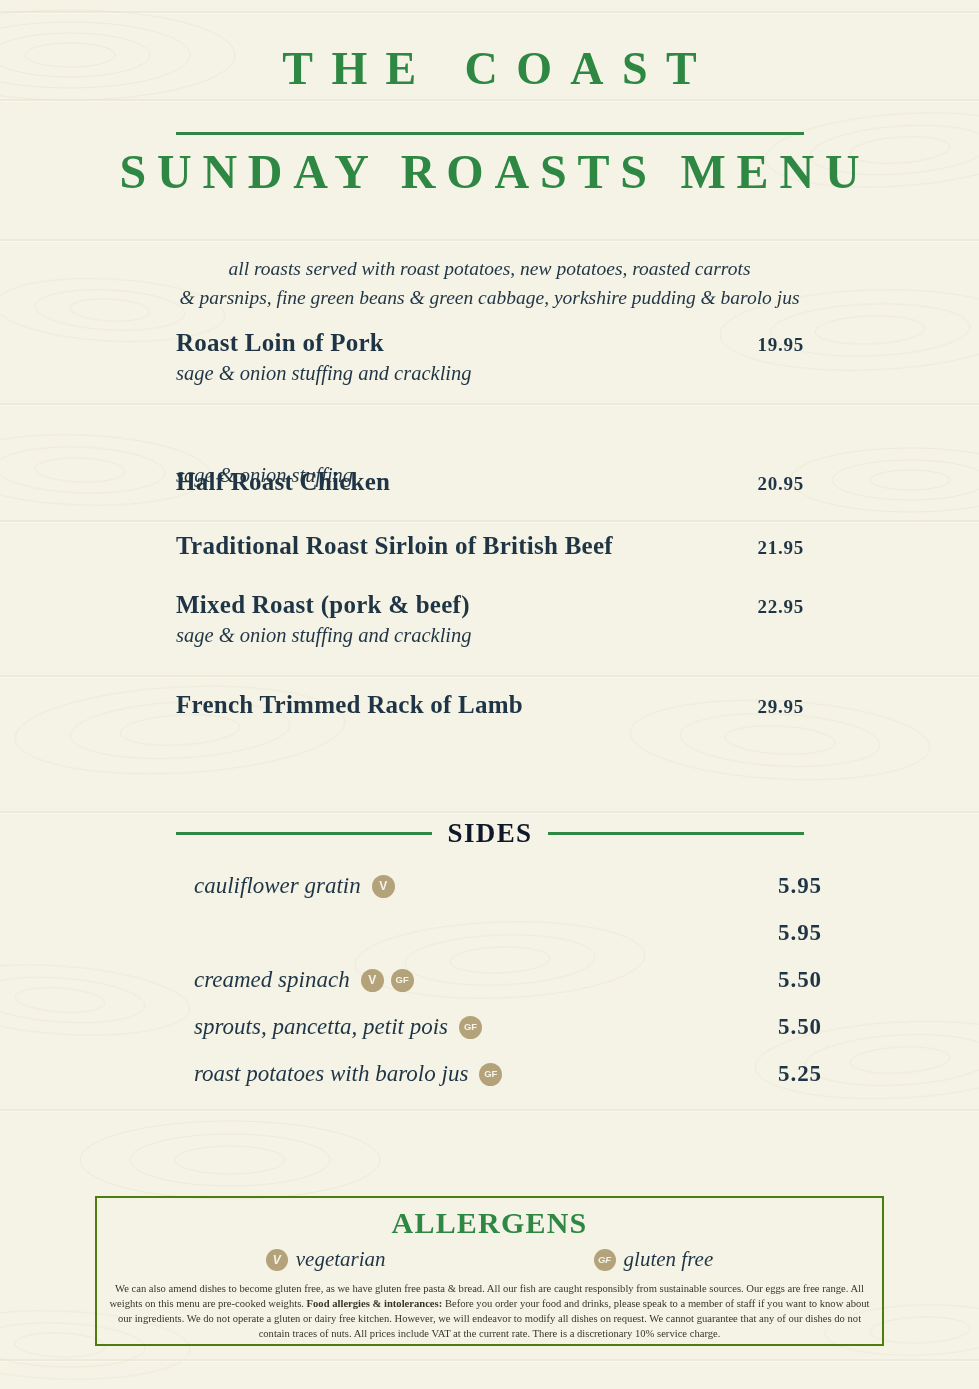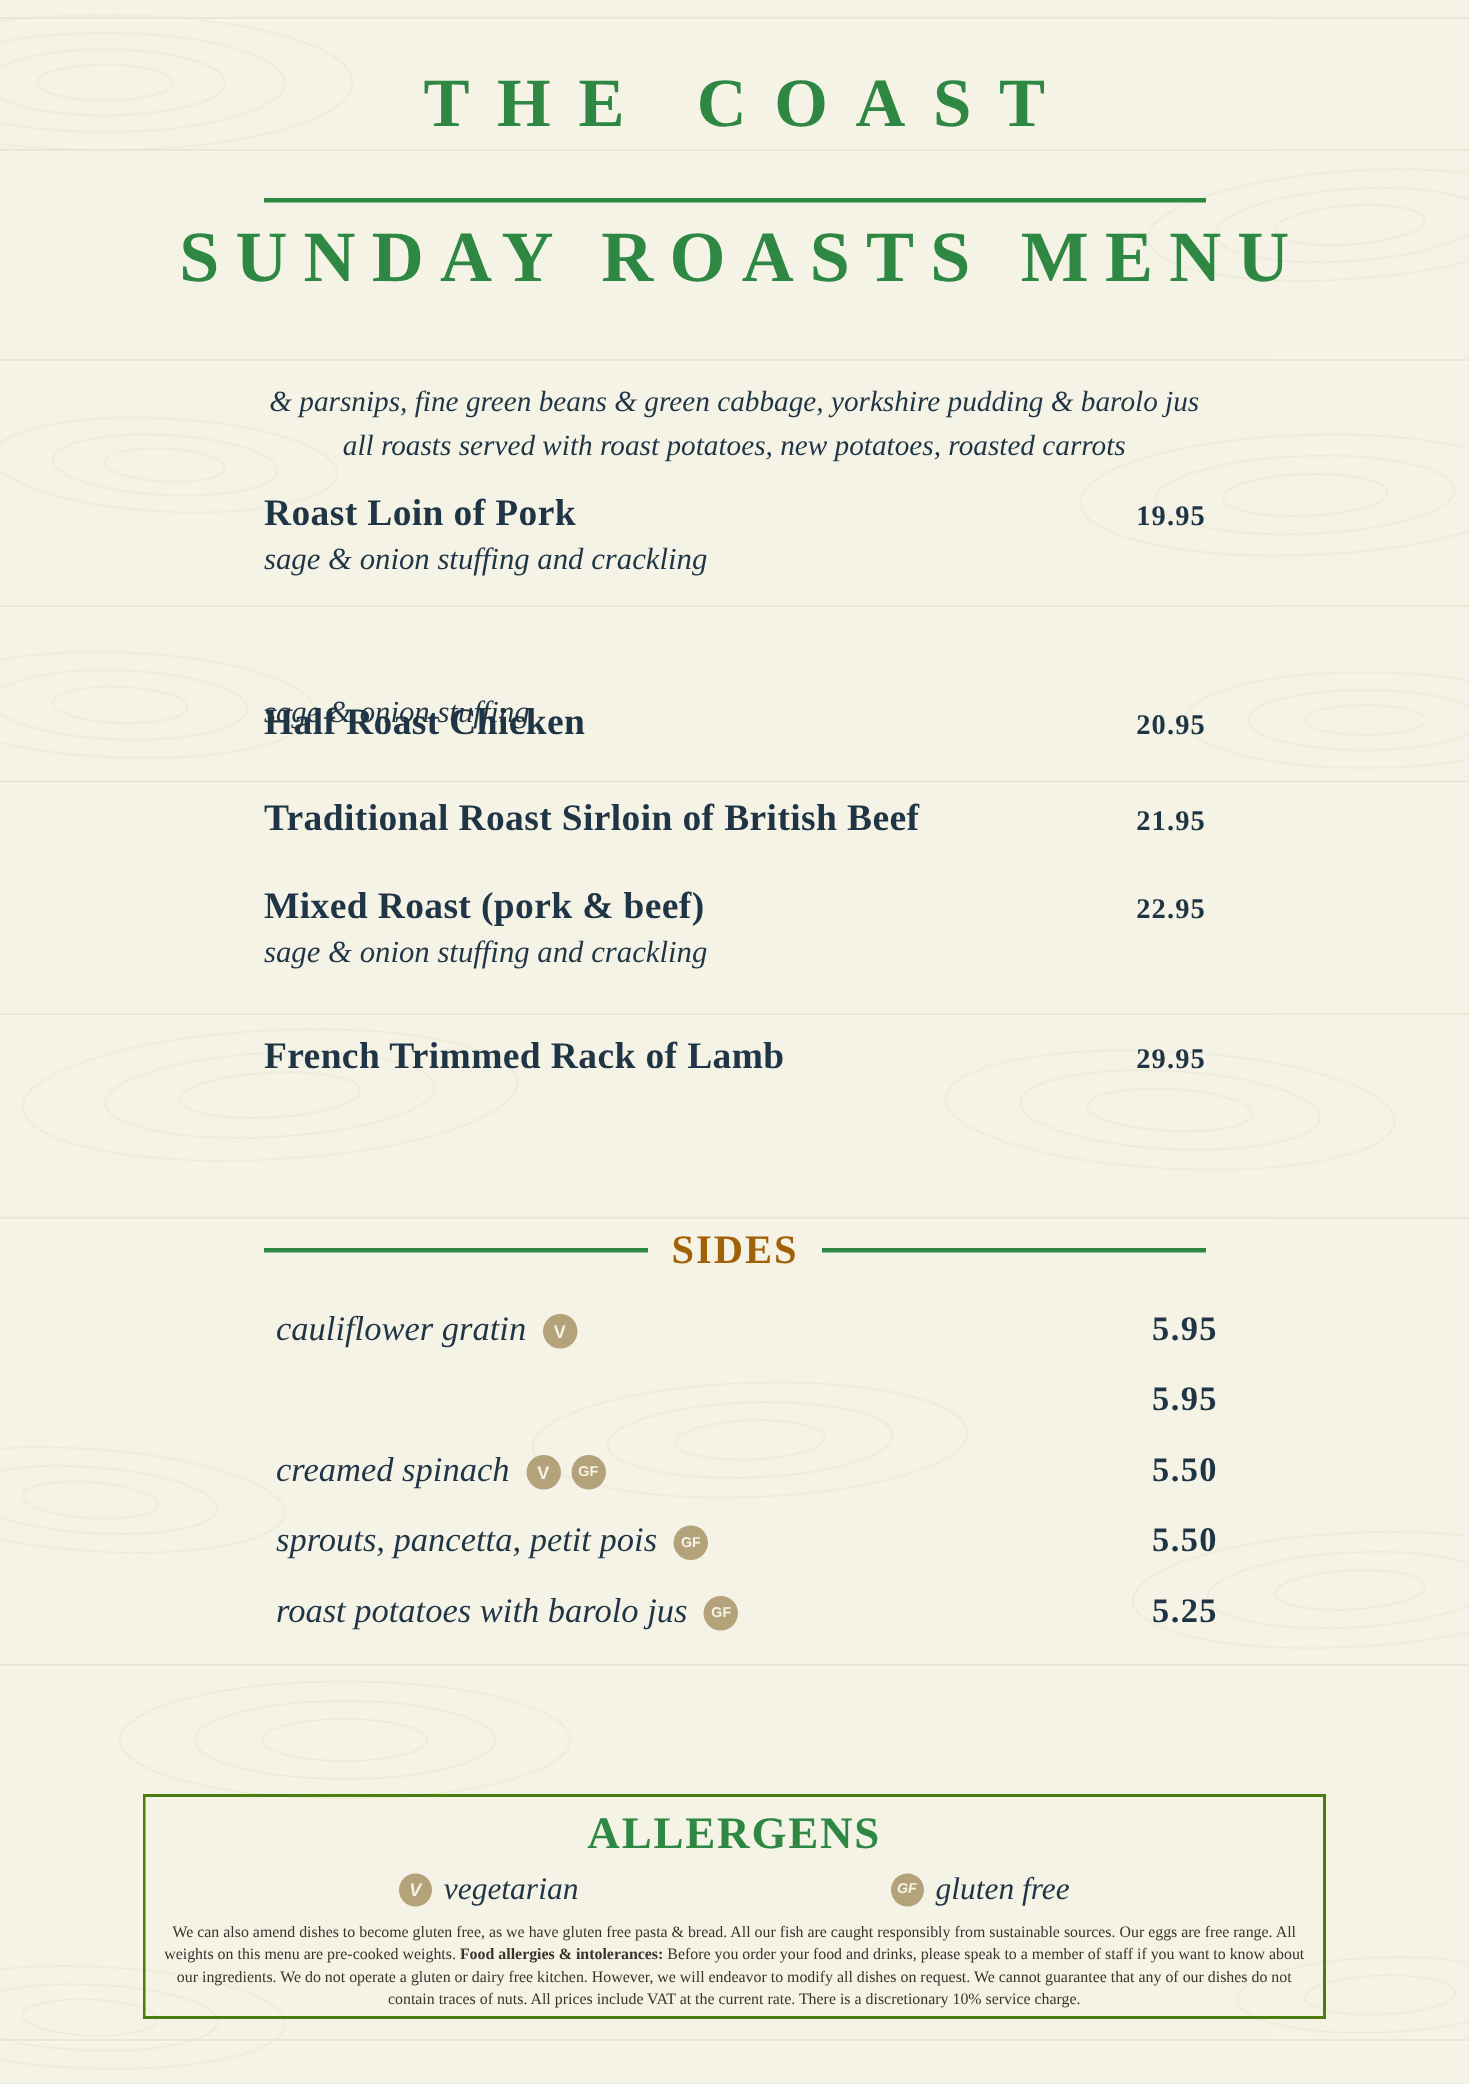--- a/index.html
+++ b/index.html
@@ -41,24 +41,24 @@
 
   
   .row{position:absolute;left:176px;width:628px;display:flex;justify-content:space-between;align-items:baseline;}
   .item-name{font-weight:bold;font-size:25px;letter-spacing:0.01em;}
   .item-price{font-weight:bold;font-size:19px;letter-spacing:0.04em;}
   .item-desc{position:absolute;left:176px;width:628px;font-style:italic;font-size:20.5px;}
 
   
   .sides-hdr{position:absolute;top:818px;left:176px;width:628px;display:flex;align-items:center;gap:16px;z-index:1;}
   .sides-hdr .ln{flex:1;height:3px;background:#2e8843;}
-  .sides-hdr .ttl{margin:0;font-size:27px;font-weight:bold;color:#a16207;letter-spacing:0.05em;white-space:nowrap;}
-
-  
-  .side-row{position:absolute;left:184px;width:628px;display:flex;align-items:flex-end;}
+  .sides-hdr .ttl{margin:0;font-size:27px;font-weight:bold;color:#0f172a;letter-spacing:0.05em;white-space:nowrap;}
+
+  
+  .side-row{position:absolute;left:194px;width:628px;display:flex;align-items:center;}
   .side-name{font-style:italic;font-size:23px;}
   .side-price{margin-left:auto;font-weight:bold;font-size:23px;letter-spacing:0.04em;}
   .badges{display:inline-flex;gap:7px;margin-left:11px;align-items:center;}
   .badge{
     display:inline-flex;align-items:center;justify-content:center;
     width:23px;height:23px;border-radius:50%;
     background:#b3a27a;color:#f7f4e6;
     font-family:"Liberation Sans", sans-serif;
     font-weight:bold;font-size:12px;line-height:1;
   }
@@ -181,22 +181,22 @@
           <ellipse rx="95" ry="25"></ellipse>
         </g>
     </g>
   </svg>
 
   <h1 class="restaurant">THE COAST</h1>
   <div class="hdr-rule"></div>
   <h2 class="menu-title">SUNDAY ROASTS MENU</h2>
 
   <p class="intro">
+    <span>all roasts served with roast potatoes, new potatoes, roasted carrots</span>
     <span>&amp; parsnips, fine green beans &amp; green cabbage, yorkshire pudding &amp; barolo jus</span>
-    <span>all roasts served with roast potatoes, new potatoes, roasted carrots</span>
   </p>
 
   <div class="row" style="top:329px;">
     <span class="item-name">Roast Loin of Pork</span>
     <span class="item-price">19.95</span>
   </div>
   <div class="item-desc" style="top:362px;">sage &amp; onion stuffing and crackling</div>
 
   <div class="row" style="top:428px;margin-top:40px;">
     <span class="item-name">Half Roast Chicken</span>

